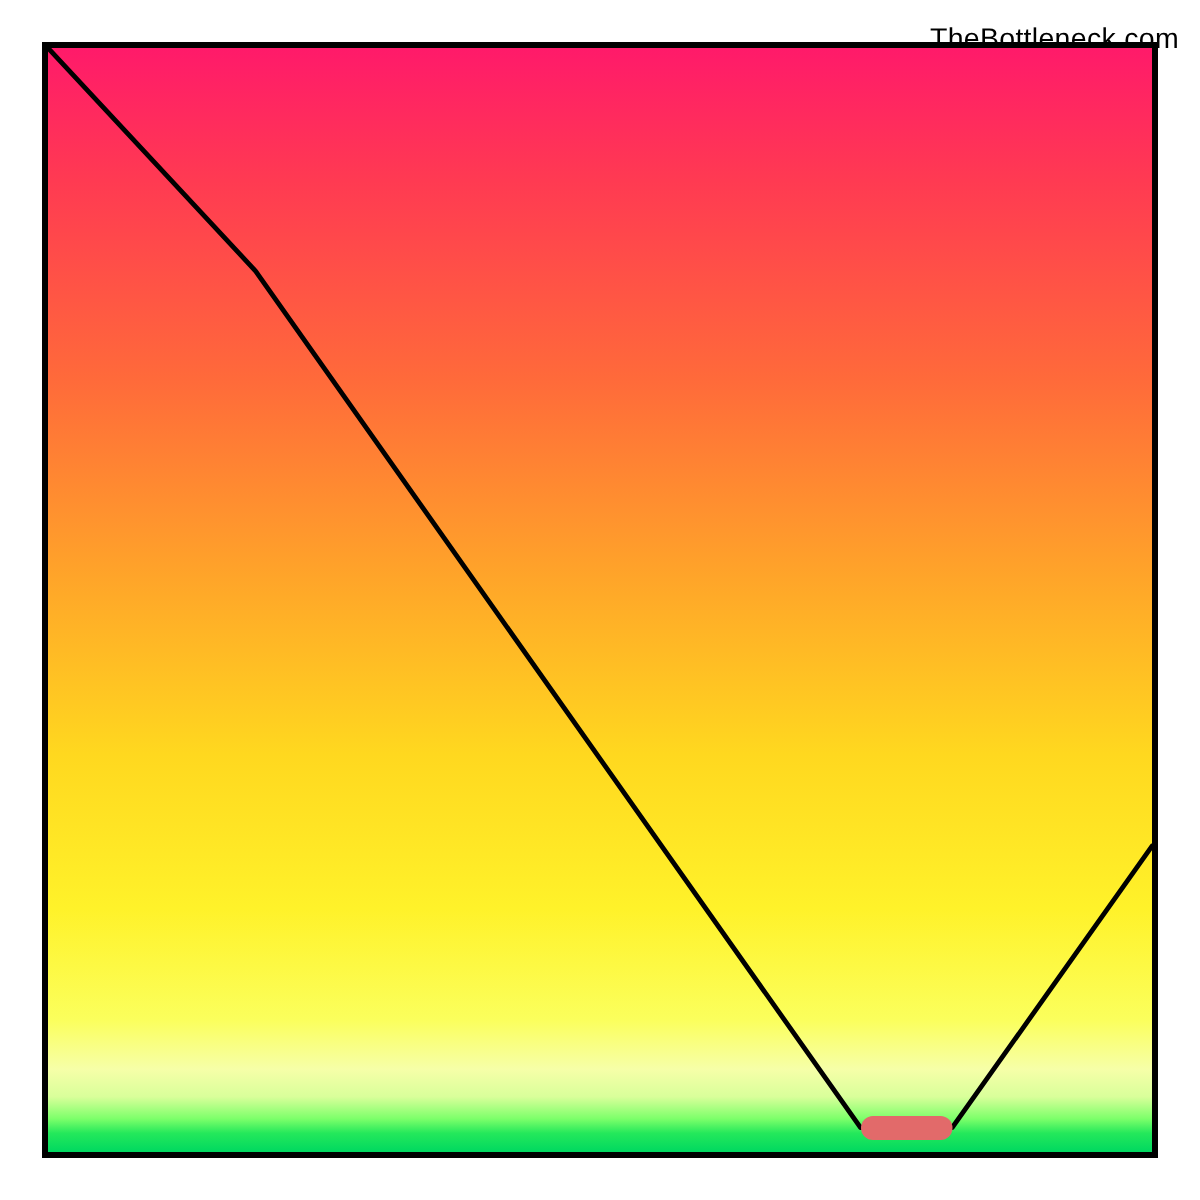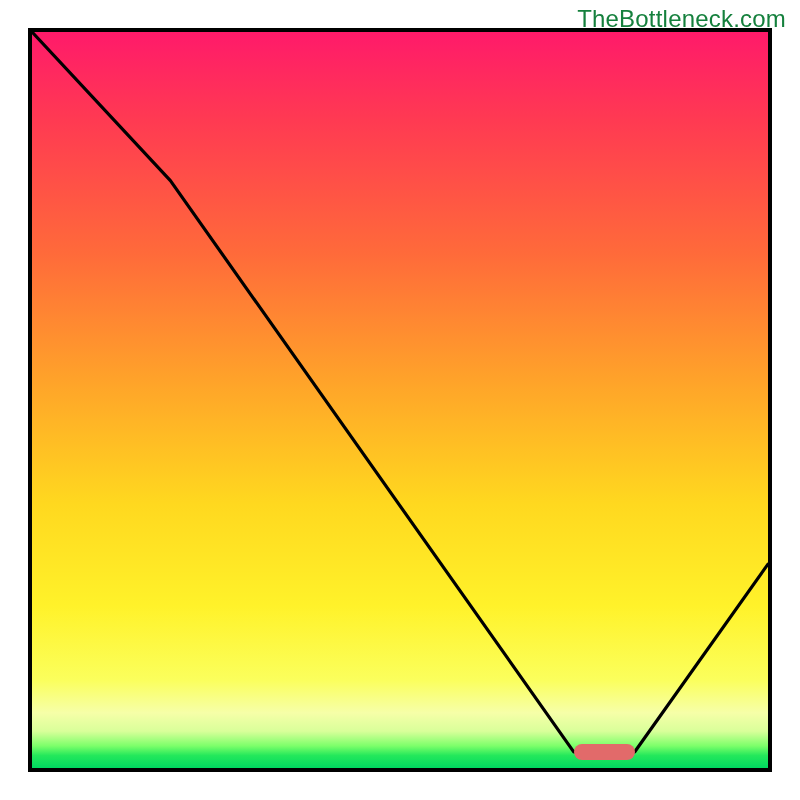--- a/index.html
+++ b/index.html
@@ -5,24 +5,24 @@
   html, body {
     margin: 0;
     padding: 0;
     width: 800px;
     height: 800px;
     background: #ffffff;
     font-family: Arial, Helvetica, sans-serif;
   }
   .watermark {
     position: absolute;
-    top: 5px;
+    top: 16px;
     right: 14px;
-    font-size: 24px;
-    color: #15803d;
+    font-size: 19px;
+    color: #000000;
     letter-spacing: 0.2px;
   }
   .plot-area {
     position: absolute;
     top: 28px;
     left: 28px;
     width: 744px;
     height: 744px;
     border: 4px solid #000;
     box-sizing: border-box;

